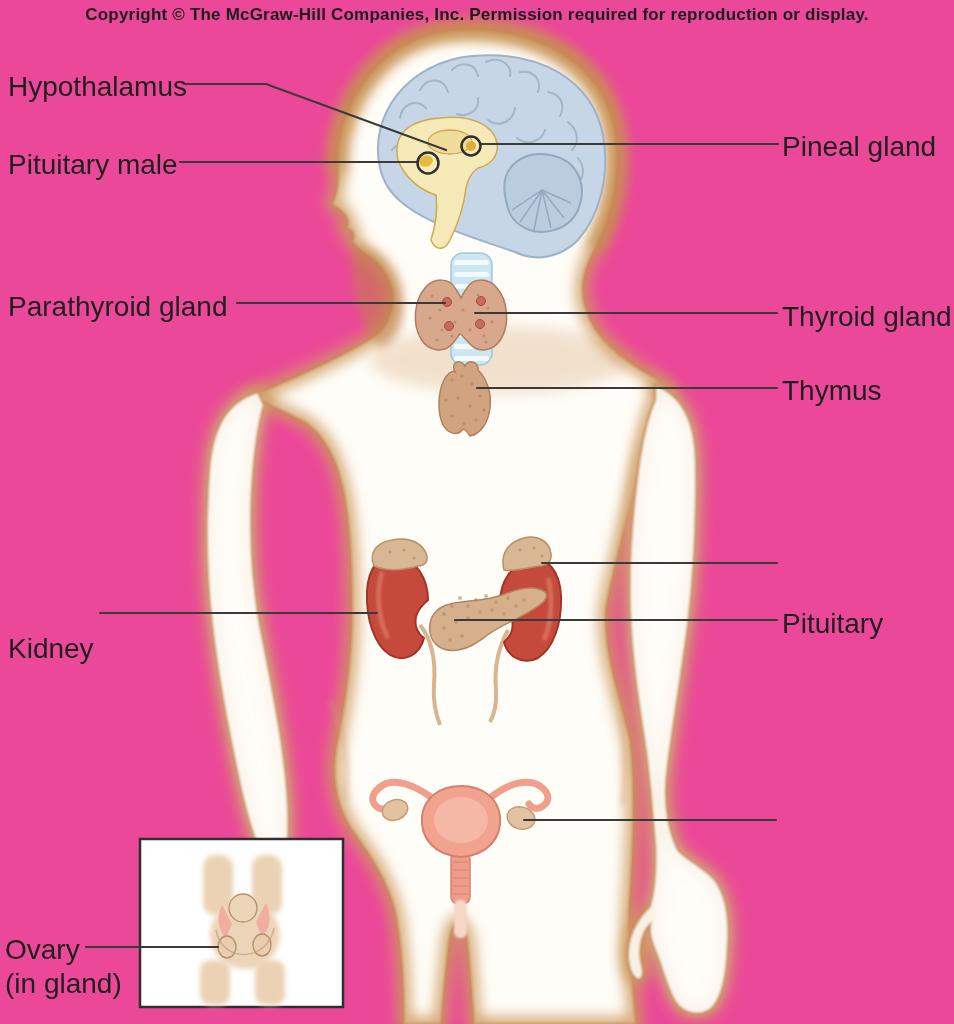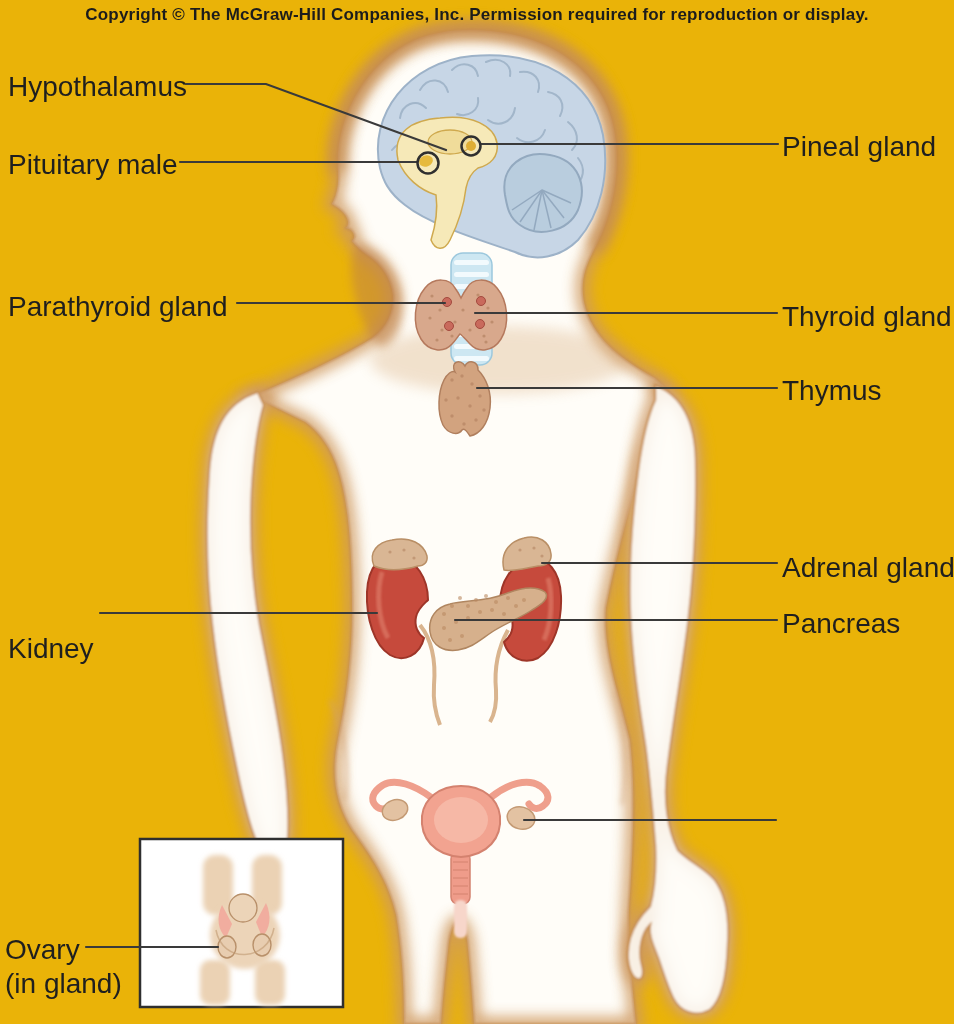--- a/index.html
+++ b/index.html
@@ -1,16 +1,16 @@
 <!DOCTYPE html>
 <html><head>
 <meta charset="utf-8">
 <style>
   html,body{margin:0;padding:0;background:#fff;}
-  #stage{position:relative;width:954px;height:1024px;background:#eab308;overflow:hidden;
+  #stage{position:relative;width:954px;height:1024px;background:#ec4899;overflow:hidden;
          font-family:"Liberation Sans",sans-serif;}
   #art{position:absolute;left:0;top:0;}
   .copyright{position:absolute;left:0;top:5px;width:100%;text-align:center;
              font-size:17px;font-weight:600;color:#1c1c1c;letter-spacing:.2px;}
   .label{position:absolute;font-size:28px;line-height:1.22;color:#1f1f1f;white-space:nowrap;}
 </style>
 </head>
 <body>
 
 <div id="stage">
@@ -305,16 +305,15 @@
 <div class="label" style="left:8px;top:148px">Pituitary male</div>
 <div class="label" style="left:8px;top:290px">Parathyroid gland</div>
 <div class="label" style="left:8px;top:632px">Kidney</div>
 <div class="label" style="left:5px;top:933px">
   <div>Ovary</div>
   <div>(in gland)</div>
 </div>
 <div class="label" style="left:782px;top:130px">Pineal gland</div>
 <div class="label" style="left:782px;top:300px">Thyroid gland</div>
 <div class="label" style="left:782px;top:374px">Thymus</div>
-<div class="label" style="left:782px;top:551px">Adrenal gland</div>
-<div class="label" style="left:782px;top:607px">Pancreas</div>
+<div class="label" style="left:782px;top:607px">Pituitary</div>
 
 </div>
 
 </body></html>

